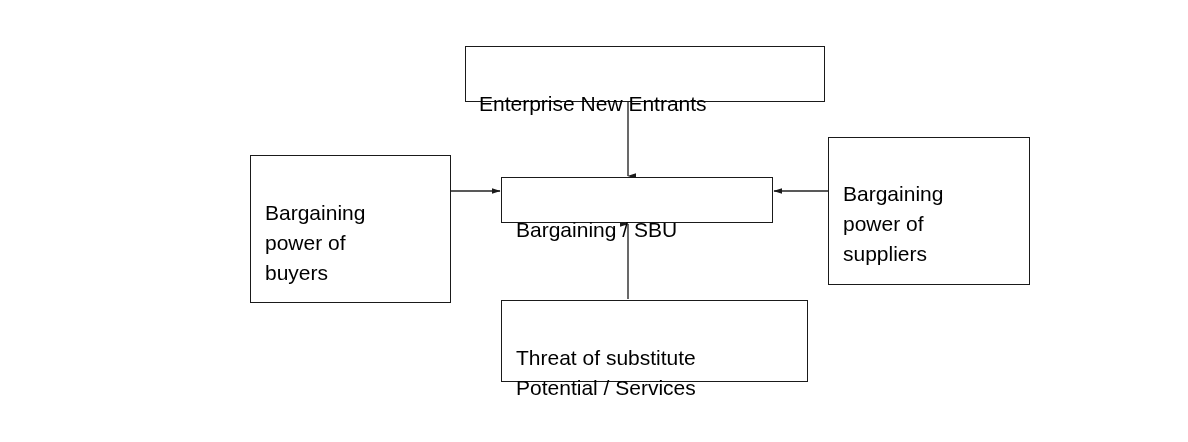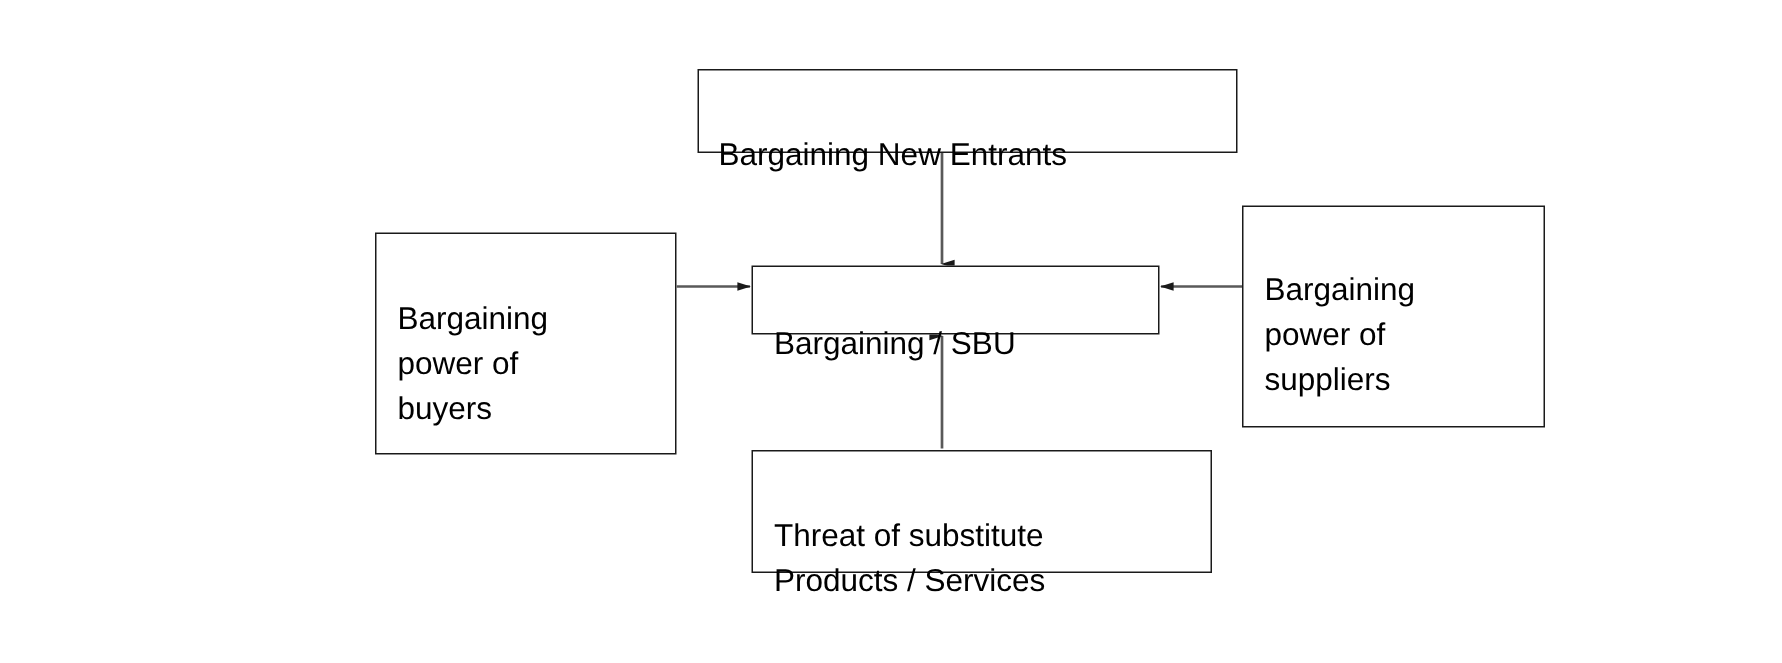--- a/index.html
+++ b/index.html
@@ -105,37 +105,37 @@
     <line x1="628" y1="102" x2="628" y2="176" stroke="#595959" stroke-width="1.8" marker-end="url(#ah-down)"></line>
 
     <line x1="451" y1="191" x2="500" y2="191" stroke="#595959" stroke-width="1.8" marker-end="url(#ah-right)"></line>
 
     <line x1="828" y1="191" x2="774" y2="191" stroke="#595959" stroke-width="1.8" marker-end="url(#ah-left)"></line>
 
     <line x1="628" y1="299" x2="628" y2="224" stroke="#595959" stroke-width="1.8" marker-end="url(#ah-up)"></line>
   </svg>
 
   <div class="box" id="box-entrants">
-    <span class="box-text">Bargaining New Entrants</span>
+    <span class="box-text">Enterprise New Entrants</span>
   </div>
 
   <div class="box" id="box-buyers">
     <span class="box-text">Bargaining
 power of
 buyers</span>
   </div>
 
   <div class="box" id="box-center">
     <span class="box-text">Bargaining / SBU</span>
   </div>
 
   <div class="box" id="box-suppliers">
     <span class="box-text">Bargaining
 power of
 suppliers</span>
   </div>
 
   <div class="box" id="box-substitutes">
     <span class="box-text">Threat of substitute
-Products / Services</span>
+Potential / Services</span>
   </div>
 
 </div>
 
 </body></html>

